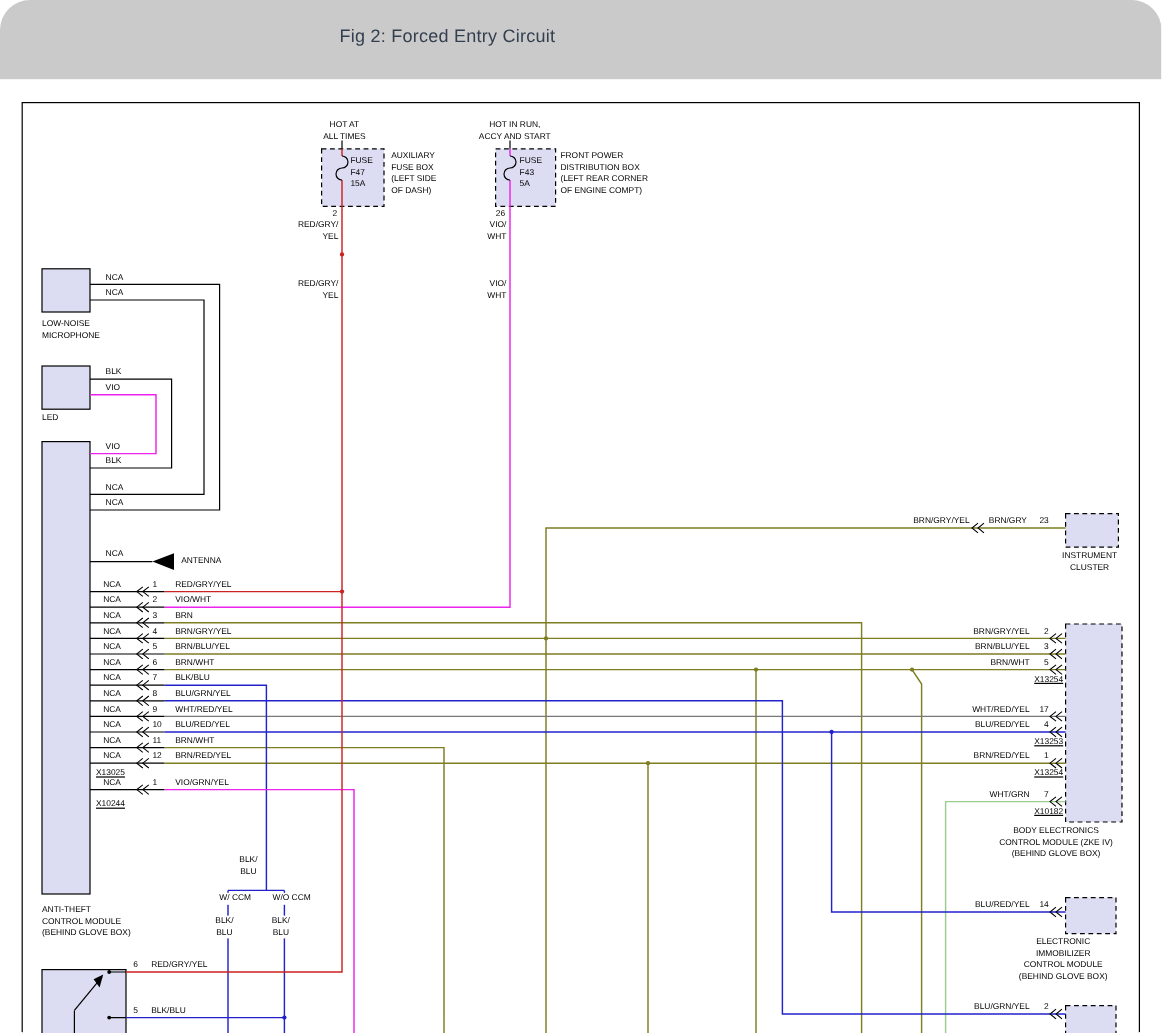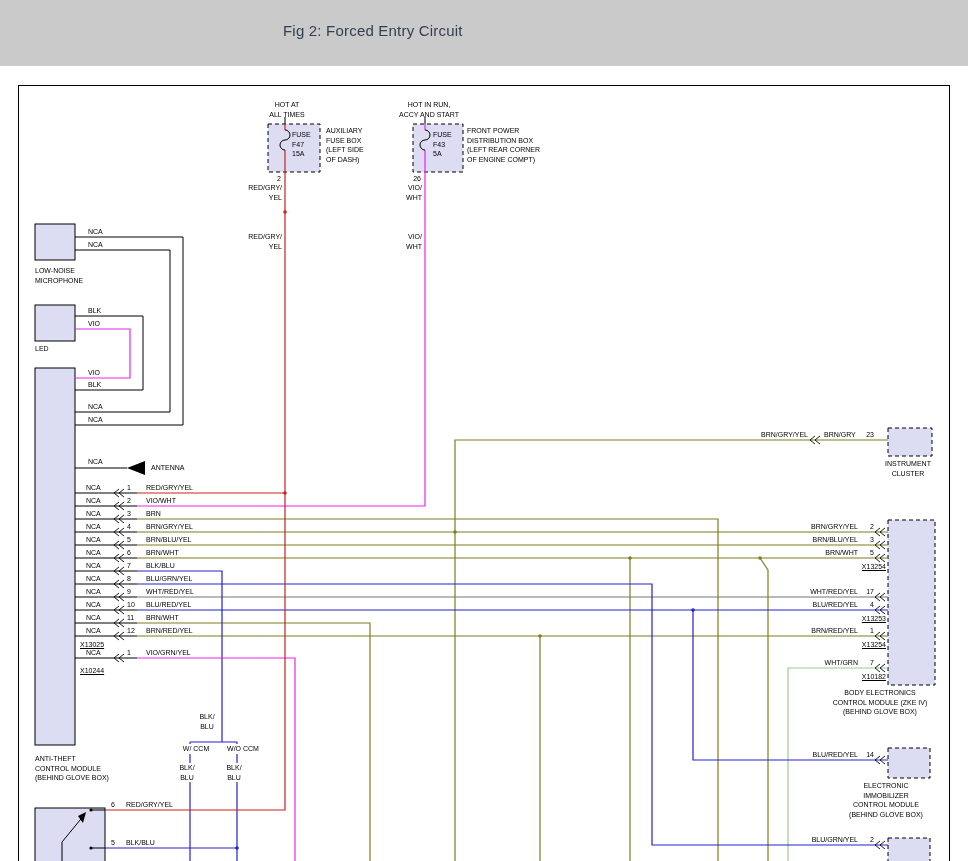--- a/index.html
+++ b/index.html
@@ -1,17 +1,17 @@
 <!DOCTYPE html>
 <html><head>
 <meta charset="utf-8">
 <style>
   html,body{margin:0;padding:0;background:#fff;}
   .page{position:relative;width:968px;height:861px;overflow:hidden;background:#fff;
-        font-family:"Liberation Sans","DejaVu Sans",sans-serif;}
+        font-family:"Liberation Sans","DejaVu Sans",sans-serif;border-radius:25px;}
   .header{position:absolute;left:0;top:0;width:968px;height:66px;background:#cacaca;}
   .title{position:absolute;left:283px;top:22px;font-size:15px;color:#333f4f;letter-spacing:.2px;}
   .frame{position:absolute;left:18px;top:85px;width:930px;height:790px;border:1px solid #000;background:#fff;}
   svg.overlay{position:absolute;left:0;top:0;}
   .L{position:absolute;font-size:7px;line-height:9.5px;white-space:pre;color:#000;z-index:3;}
   .ra{text-align:right;}
   .ctr{transform:translateX(-50%);text-align:center;}
   .un{text-decoration:underline;}
   .bg{background:#fff;padding:0 1px;}
   .pr{width:16px;text-align:right;}

